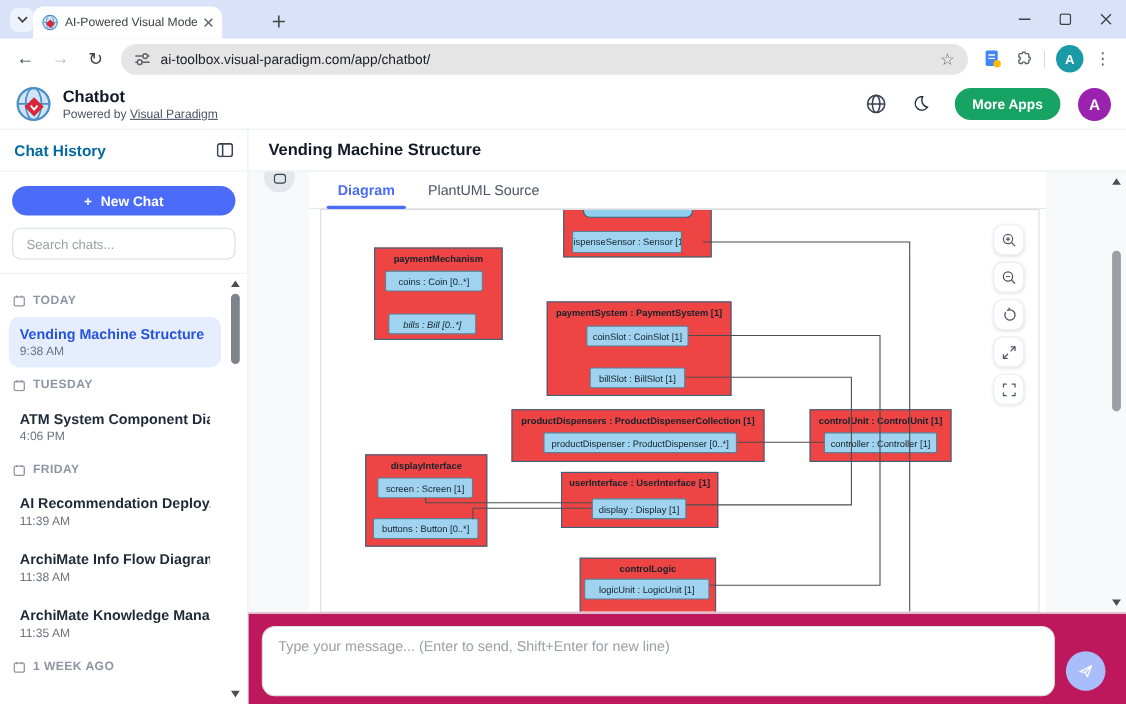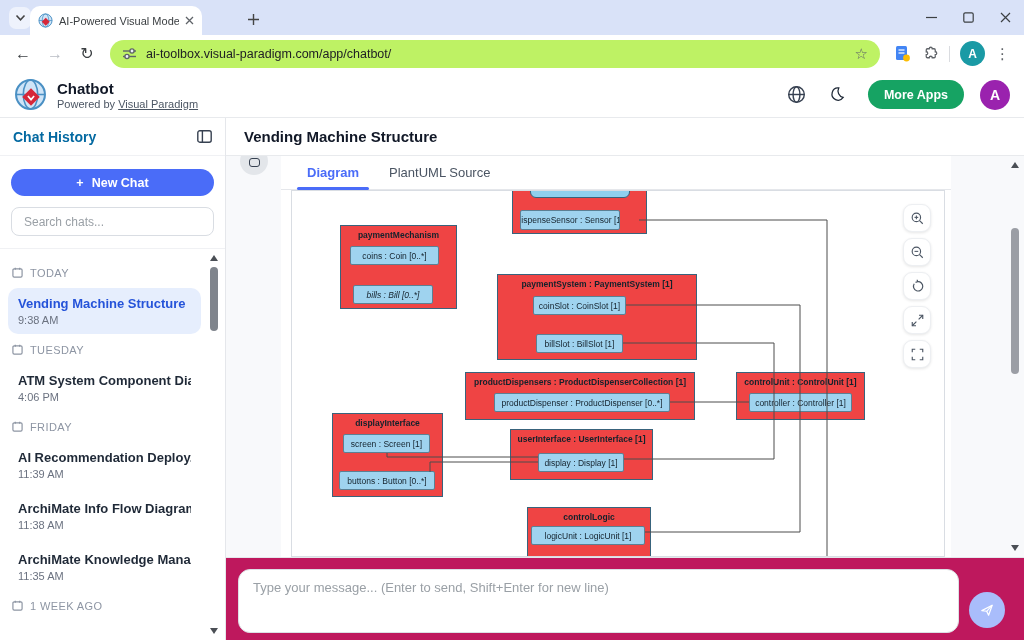--- a/index.html
+++ b/index.html
@@ -14,21 +14,21 @@
   .tab-title{font-size:11px;color:#3c4043;white-space:nowrap;overflow:hidden;flex:1}
   .tab-close{color:#5f6368;display:flex}
   .newtab-btn{position:absolute;left:243px;top:9px;width:20px;height:20px;display:flex;align-items:center;justify-content:center;color:#444}
   .win-controls{position:absolute;right:0;top:0;height:35px;display:flex}
   .winbtn{width:37px;height:35px;display:flex;align-items:center;justify-content:center;color:#3c4043}
 
   
   .toolbar{height:37px;background:#fff;display:flex;align-items:center;padding:0 10px;gap:6px}
   .navbtn{width:26px;height:26px;display:flex;align-items:center;justify-content:center;font-size:16px;color:#3c4043;border-radius:50%}
   .navbtn.disabled{color:#b9bdc4}
-  .urlpill{flex:1;height:28px;border-radius:14px;background:#bef264;display:flex;align-items:center;padding:0 12px;gap:9px;margin:0 4px}
+  .urlpill{flex:1;height:28px;border-radius:14px;background:#e5e5e5;display:flex;align-items:center;padding:0 12px;gap:9px;margin:0 4px}
   .urltext{font-size:12.5px;color:#202124;flex:1}
   .star{font-size:15px;color:#5f6368}
   .ext-icons{display:flex;align-items:center;gap:10px;padding:0 4px}
   .vsep{width:1px;height:16px;background:#dadce0}
   .avatar-teal{width:25px;height:25px;border-radius:50%;background:#1a9aa5;color:#fff;font-size:12px;font-weight:bold;display:flex;align-items:center;justify-content:center}
   .kebab{color:#5f6368;font-size:15px;letter-spacing:0;line-height:1}
 
   
   .appheader{height:46px;background:#fff;border-bottom:1px solid #e8eaed;display:flex;align-items:center;padding:0 14px;gap:10px}
   .brand-text{display:flex;flex-direction:column;justify-content:center}
@@ -44,21 +44,21 @@
   
   .appbody{display:flex;height:522px}
   .sidebar{width:226px;border-right:1px solid #e5e7eb;display:flex;flex-direction:column;background:#fff}
   .sb-header{height:38px;display:flex;align-items:center;justify-content:space-between;padding:0 13px;border-bottom:1px solid #f0f1f4;flex:none}
   .sb-title{font-size:14px;font-weight:bold;color:#0369a1}
   .panelbtn{color:#374151;display:flex}
   .newchat{margin:13px 11px 0;height:27px;border-radius:14px;background:#4a6cf8;color:#fff;font-size:12.5px;font-weight:bold;display:flex;align-items:center;justify-content:center;gap:8px;border:none;flex:none}
   .searchbox{margin:11px 11px 12px;height:29px;border:1px solid #d9dde3;border-radius:8px;font-size:12px;color:#374151;padding:0 12px;outline:none;flex:none;font-family:inherit}
   .searchbox::placeholder{color:#9aa0a6}
   .sb-list{flex:1;position:relative;border-top:1px solid #f0f1f4;padding:8px 24px 0 8px;overflow:hidden}
-  .sb-group-label{display:flex;gap:7px;color:#8d95a3;font-size:11px;font-weight:normal;letter-spacing:.4px;margin:10px 4px 9px}
+  .sb-group-label{display:flex;gap:7px;align-items:center;color:#8d95a3;font-size:11px;font-weight:bold;letter-spacing:.4px;margin:10px 4px 9px}
   .sb-item{padding:8px 10px;border-radius:10px;margin-bottom:5px}
   .sb-item.selected{background:#e6eefd}
   .sb-item-title{font-size:13px;font-weight:bold;color:#1f2937;white-space:nowrap;overflow:hidden}
   .sb-item.selected .sb-item-title{color:#2553d9}
   .sb-item-time{font-size:11px;color:#6b7280;margin-top:3px}
 
   
   .vsb{position:absolute;width:14px}
   .vsb .arr{position:absolute;left:3px;width:0;height:0;border-left:4px solid transparent;border-right:4px solid transparent}
   .vsb .arr.up{top:2px;border-bottom:6px solid #4b4f55}
@@ -294,21 +294,21 @@
               <div class="tabbtn active">Diagram</div>
               <div class="tabbtn">PlantUML Source</div>
             </div>
           <div class="viewport" id="viewport">
               <div class="dnode" style="left: 220px; top: -10px; width: 135px; height: 53px;">
                 <div class="stub-inner"></div>
               </div>
               <div class="dnode" style="left: 48px; top: 34px; width: 117px; height: 84px;">
                 <div class="dnode-title">paymentMechanism</div>
               </div>
-              <div class="dnode" style="left: 205px; top: 83px; width: 200px; height: 86px;">
+              <div class="dnode" style="left: 205px; top: 83px; width: 168px; height: 86px;">
                 <div class="dnode-title">paymentSystem : PaymentSystem [1]</div>
               </div>
               <div class="dnode" style="left: 173px; top: 181px; width: 230px; height: 48px;">
                 <div class="dnode-title">productDispensers : ProductDispenserCollection [1]</div>
               </div>
               <div class="dnode" style="left: 444px; top: 181px; width: 129px; height: 48px;">
                 <div class="dnode-title">controlUnit : ControlUnit [1]</div>
               </div>
               <div class="dnode" style="left: 218px; top: 238px; width: 143px; height: 51px;">
                 <div class="dnode-title">userInterface : UserInterface [1]</div>

